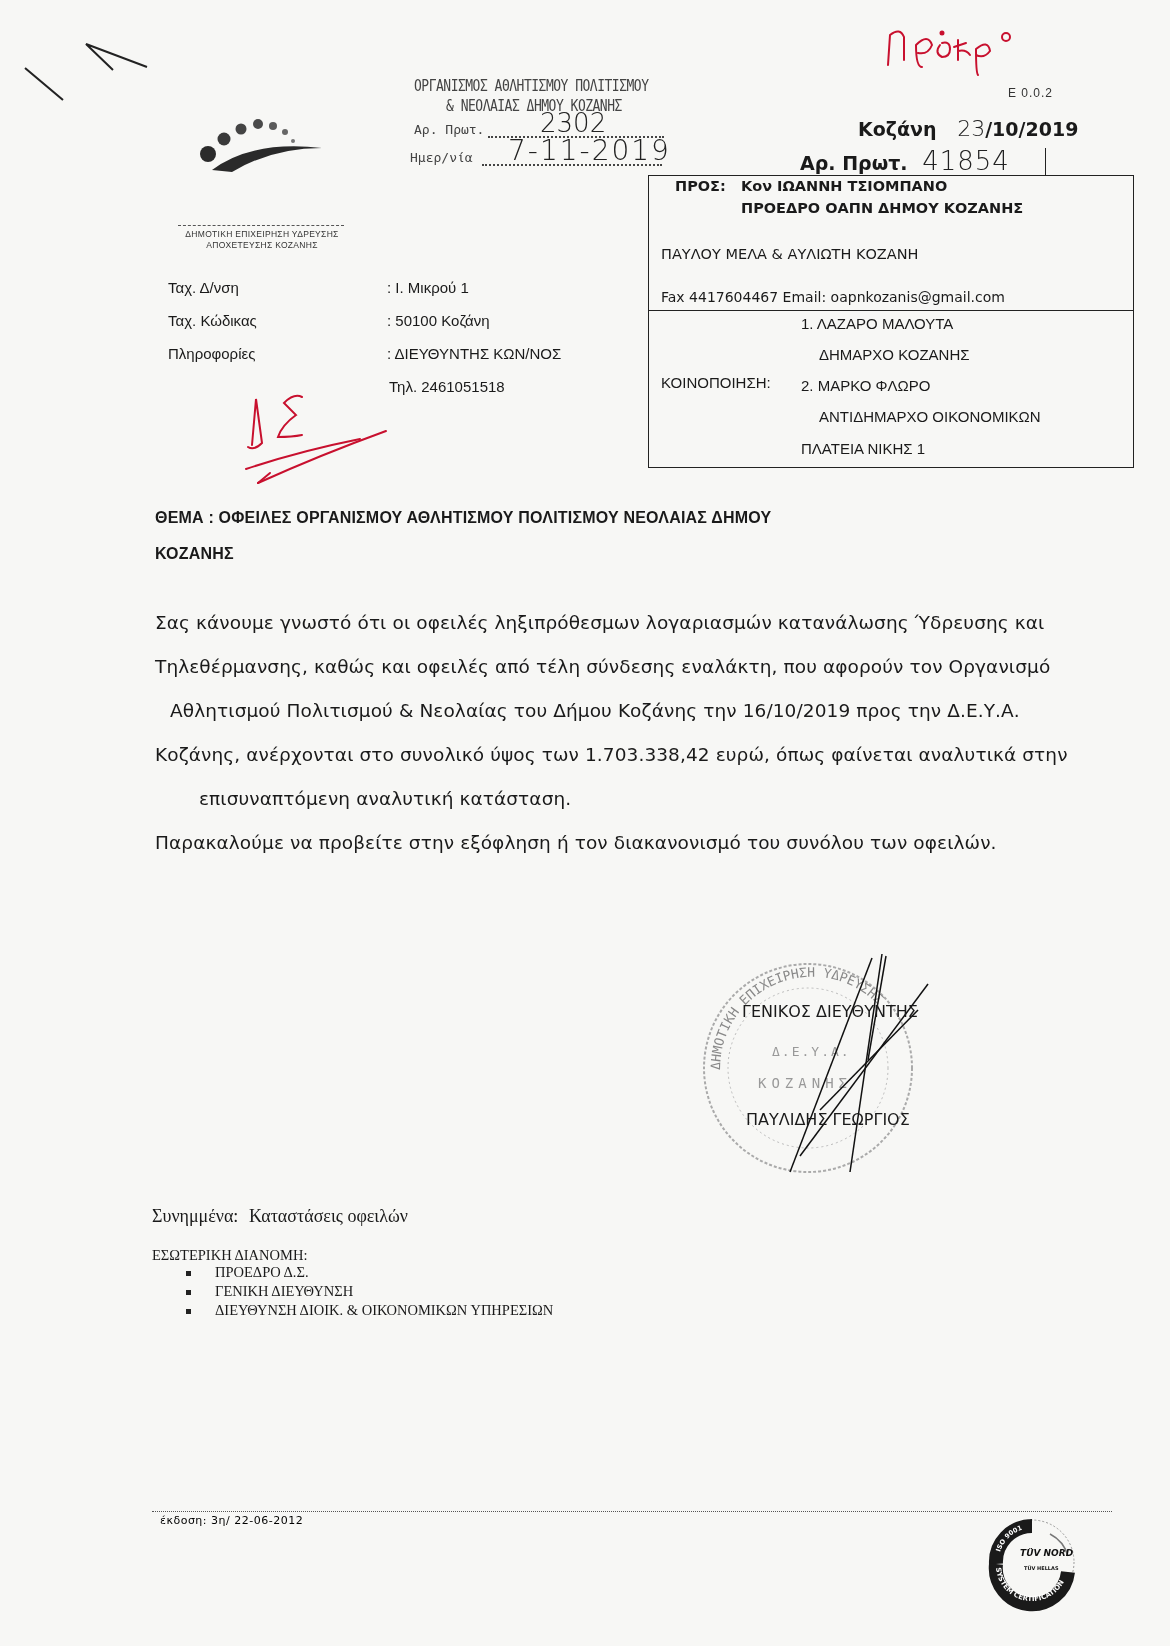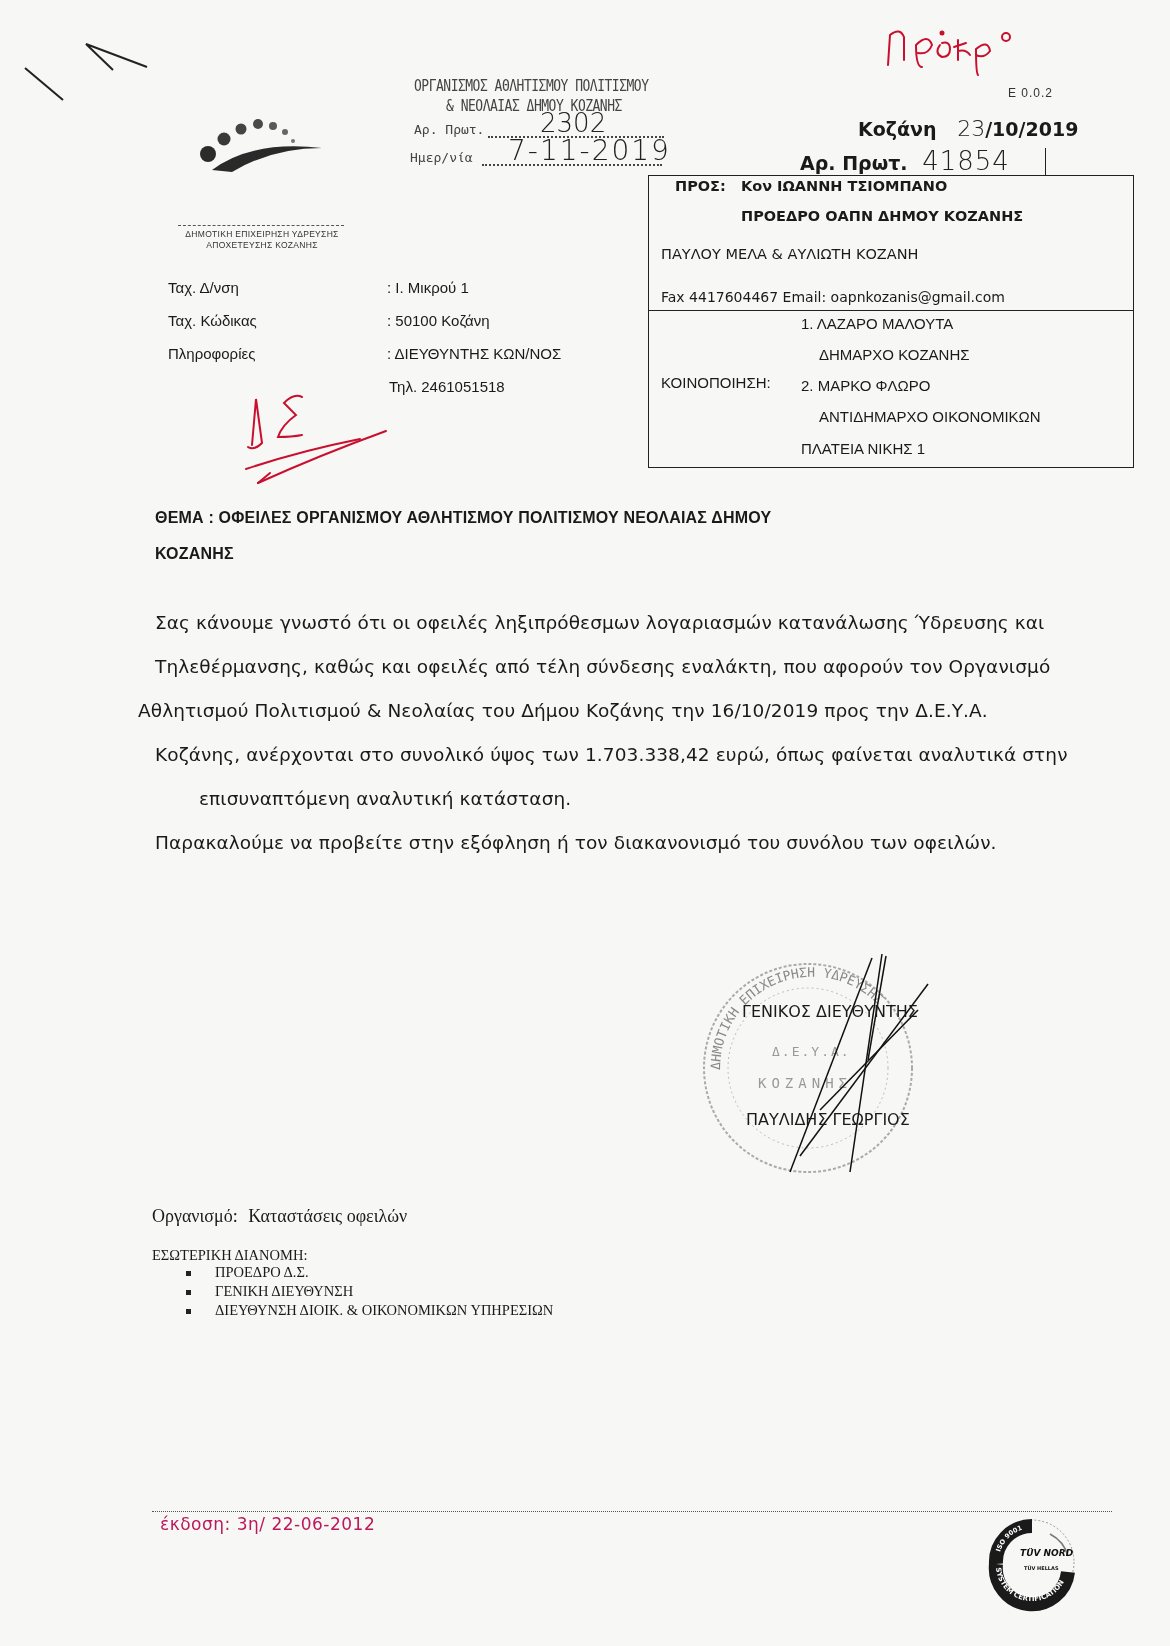--- a/index.html
+++ b/index.html
@@ -31,21 +31,21 @@
     .body-p { font-family: "DejaVu Sans", sans-serif; font-size: 18.5px; letter-spacing: 0.1px; }
 
     .sig-text { font-family: "DejaVu Sans", sans-serif; font-size: 16px; }
 
     .attach { font-family: "Liberation Serif", serif; font-size: 18px; }
     .dist-title { font-family: "Liberation Serif", serif; font-size: 14.5px; }
     .dist-item { font-family: "Liberation Serif", serif; font-size: 14.5px; }
     .bullet { display: inline-block; width: 5px; height: 5px; background: #222; margin-right: 24px; vertical-align: middle; }
 
     .footer-line { position: absolute; left: 152px; top: 1511px; width: 960px; border-top: 1px dotted #555; }
-    .footer-text { font-family: "DejaVu Sans", sans-serif; font-size: 17px; color: #be185d; letter-spacing: 0.5px; }
+    .footer-text { font-family: "DejaVu Sans", sans-serif; font-size: 11px; color: #000000; letter-spacing: 0.5px; }
   </style>
 </head>
 <body>
 
 <svg class="abs" style="left:0;top:20px" width="160" height="100" viewBox="0 0 160 100">
   <g stroke="#222" stroke-width="2" fill="none">
     <line x1="25" y1="48" x2="63" y2="80"></line>
   </g>
   <g stroke="#222" stroke-width="2" fill="none">
     <polyline points="113,50 86,24 147,47"></polyline>
@@ -121,39 +121,39 @@
     <path d="M62 12 Q54 8 44 18 L56 30 Q42 40 38 52 Q52 52 62 50"></path>
     <path d="M6 84 Q60 66 120 54"></path>
     <path d="M18 98 Q80 70 146 46"></path>
     <path d="M18 98 L30 88"></path>
   </g>
 </svg>
 
 <div class="box">
   <div class="box-text" style="left:26px;top:2px;font-weight:bold;">ΠΡΟΣ:</div>
   <div class="box-text" style="left:92px;top:2px;font-weight:bold;">Κον ΙΩΑΝΝΗ ΤΣΙΟΜΠΑΝΟ</div>
-  <div class="box-text" style="left:92px;top:32px;font-weight:bold;">ΠΡΟΕΔΡΟ ΟΑΠΝ ΔΗΜΟΥ ΚΟΖΑΝΗΣ</div>
+  <div class="box-text" style="left:92px;top:24px;font-weight:bold;">ΠΡΟΕΔΡΟ ΟΑΠΝ ΔΗΜΟΥ ΚΟΖΑΝΗΣ</div>
   <div class="box-text" style="left:12px;top:70px;">ΠΑΥΛΟΥ ΜΕΛΑ &amp; ΑΥΛΙΩΤΗ ΚΟΖΑΝΗ</div>
   <div class="box-text" style="left:12px;top:113px;font-size:14px;">Fax 4417604467  Email: oapnkozanis@gmail.com</div>
   <div class="box-divider"></div>
   <div class="box-text-sans" style="left:152px;top:139px;">1. ΛΑΖΑΡΟ ΜΑΛΟΥΤΑ</div>
   <div class="box-text-sans" style="left:170px;top:170px;">ΔΗΜΑΡΧΟ ΚΟΖΑΝΗΣ</div>
   <div class="box-text-sans" style="left:12px;top:198px;">ΚΟΙΝΟΠΟΙΗΣΗ:</div>
   <div class="box-text-sans" style="left:152px;top:201px;">2. ΜΑΡΚΟ ΦΛΩΡΟ</div>
   <div class="box-text-sans" style="left:170px;top:232px;">ΑΝΤΙΔΗΜΑΡΧΟ ΟΙΚΟΝΟΜΙΚΩΝ</div>
   <div class="box-text-sans" style="left:152px;top:264px;">ΠΛΑΤΕΙΑ ΝΙΚΗΣ 1</div>
 </div>
 
 <div class="abs subject" style="left:155px;top:509px;">ΘΕΜΑ : ΟΦΕΙΛΕΣ ΟΡΓΑΝΙΣΜΟΥ ΑΘΛΗΤΙΣΜΟΥ ΠΟΛΙΤΙΣΜΟΥ ΝΕΟΛΑΙΑΣ ΔΗΜΟΥ</div>
 <div class="abs subject" style="left:155px;top:545px;">ΚΟΖΑΝΗΣ</div>
 
 <div>
   <div class="abs body-p" style="left:155px;top:612px;">Σας κάνουμε γνωστό ότι οι οφειλές ληξιπρόθεσμων λογαριασμών κατανάλωσης Ύδρευσης και</div>
   <div class="abs body-p" style="left:155px;top:656px;">Τηλεθέρμανσης, καθώς και οφειλές από τέλη σύνδεσης εναλάκτη, που αφορούν τον Οργανισμό</div>
-  <div class="abs body-p" style="left:138px;top:700px;">Αθλητισμού Πολιτισμού &amp; Νεολαίας του Δήμου Κοζάνης την 16/10/2019 προς την Δ.Ε.Υ.Α.</div>
+  <div class="abs body-p" style="left:170px;top:700px;">Αθλητισμού Πολιτισμού &amp; Νεολαίας του Δήμου Κοζάνης την 16/10/2019 προς την Δ.Ε.Υ.Α.</div>
   <div class="abs body-p" style="left:155px;top:744px;">Κοζάνης, ανέρχονται στο συνολικό ύψος των 1.703.338,42 ευρώ, όπως φαίνεται αναλυτικά στην</div>
   <div class="abs body-p" style="left:155px;top:788px;margin-left:44px;">επισυναπτόμενη αναλυτική κατάσταση.</div>
   <div class="abs body-p" style="left:155px;top:832px;">Παρακαλούμε να προβείτε στην εξόφληση ή τον διακανονισμό του συνόλου των οφειλών.</div>
 </div>
 
 <div class="abs" style="left:680px;top:940px;width:300px;height:240px;">
   <svg width="300" height="240" viewBox="0 0 300 240" style="position:absolute;left:0;top:0;">
     <defs>
       <path id="sealArc" d="M40 130 A92 92 0 0 1 210 80"></path>
     </defs>
@@ -170,21 +170,21 @@
       <path d="M206 16 L188 120"></path>
       <path d="M248 44 L120 216"></path>
       <path d="M238 70 L140 170"></path>
     </g>
   </svg>
   <div class="abs sig-text" style="left:62px;top:62px;">ΓΕΝΙΚΟΣ ΔΙΕΥΘΥΝΤΗΣ</div>
   <div class="abs sig-text" style="left:66px;top:170px;text-align:right;">ΠΑΥΛΙΔΗΣ ΓΕΩΡΓΙΟΣ</div>
 </div>
 
 <div class="abs attach" style="left:152px;top:1206px;">
-  <span>Οργανισμό:</span>
+  <span>Συνημμένα:</span>
   <span style="margin-left:6px;">Καταστάσεις οφειλών</span>
 </div>
 
 <div class="abs dist-title" style="left:152px;top:1247px;">ΕΣΩΤΕΡΙΚΗ ΔΙΑΝΟΜΗ:</div>
 <div class="abs dist-item" style="left:186px;top:1264px;"><span class="bullet"></span><span>ΠΡΟΕΔΡΟ Δ.Σ.</span></div>
 <div class="abs dist-item" style="left:186px;top:1283px;"><span class="bullet"></span><span>ΓΕΝΙΚΗ ΔΙΕΥΘΥΝΣΗ</span></div>
 <div class="abs dist-item" style="left:186px;top:1302px;"><span class="bullet"></span><span>ΔΙΕΥΘΥΝΣΗ ΔΙΟΙΚ. &amp; ΟΙΚΟΝΟΜΙΚΩΝ ΥΠΗΡΕΣΙΩΝ</span></div>
 
 <div class="footer-line"></div>
 <div class="abs footer-text" style="left:160px;top:1514px;">έκδοση: 3η/ 22-06-2012</div>

